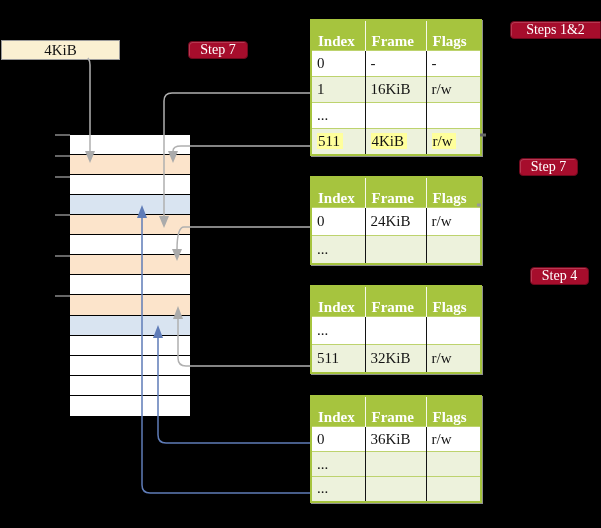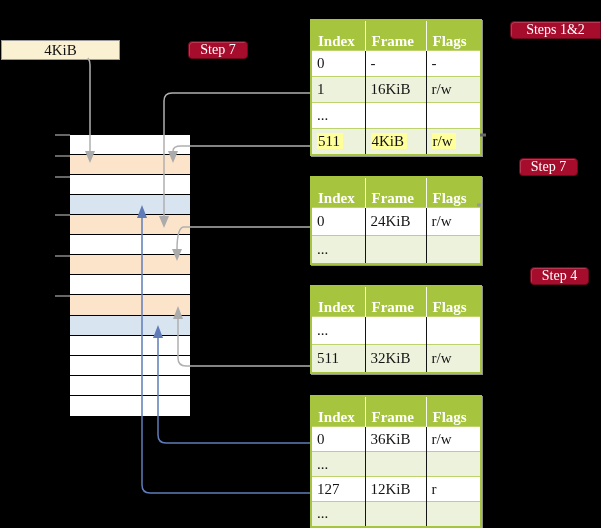--- a/index.html
+++ b/index.html
@@ -185,25 +185,20 @@
     <tr class="bd">
       <td>0</td>
       <td>36KiB</td>
       <td>r/w</td>
     </tr>
     <tr class="bd tint">
       <td>...</td>
       <td></td>
       <td></td>
     </tr>
-    <tr class="bd">
-      <td>127</td>
-      <td>12KiB</td>
-      <td>r</td>
-    </tr>
     <tr class="bd tint">
       <td>...</td>
       <td></td>
       <td></td>
     </tr>
   </tbody>
     </table>
 
   <svg class="overlay" width="601" height="528" viewBox="0 0 601 528">
     <g stroke="#8a8a8a" stroke-width="1.5">

